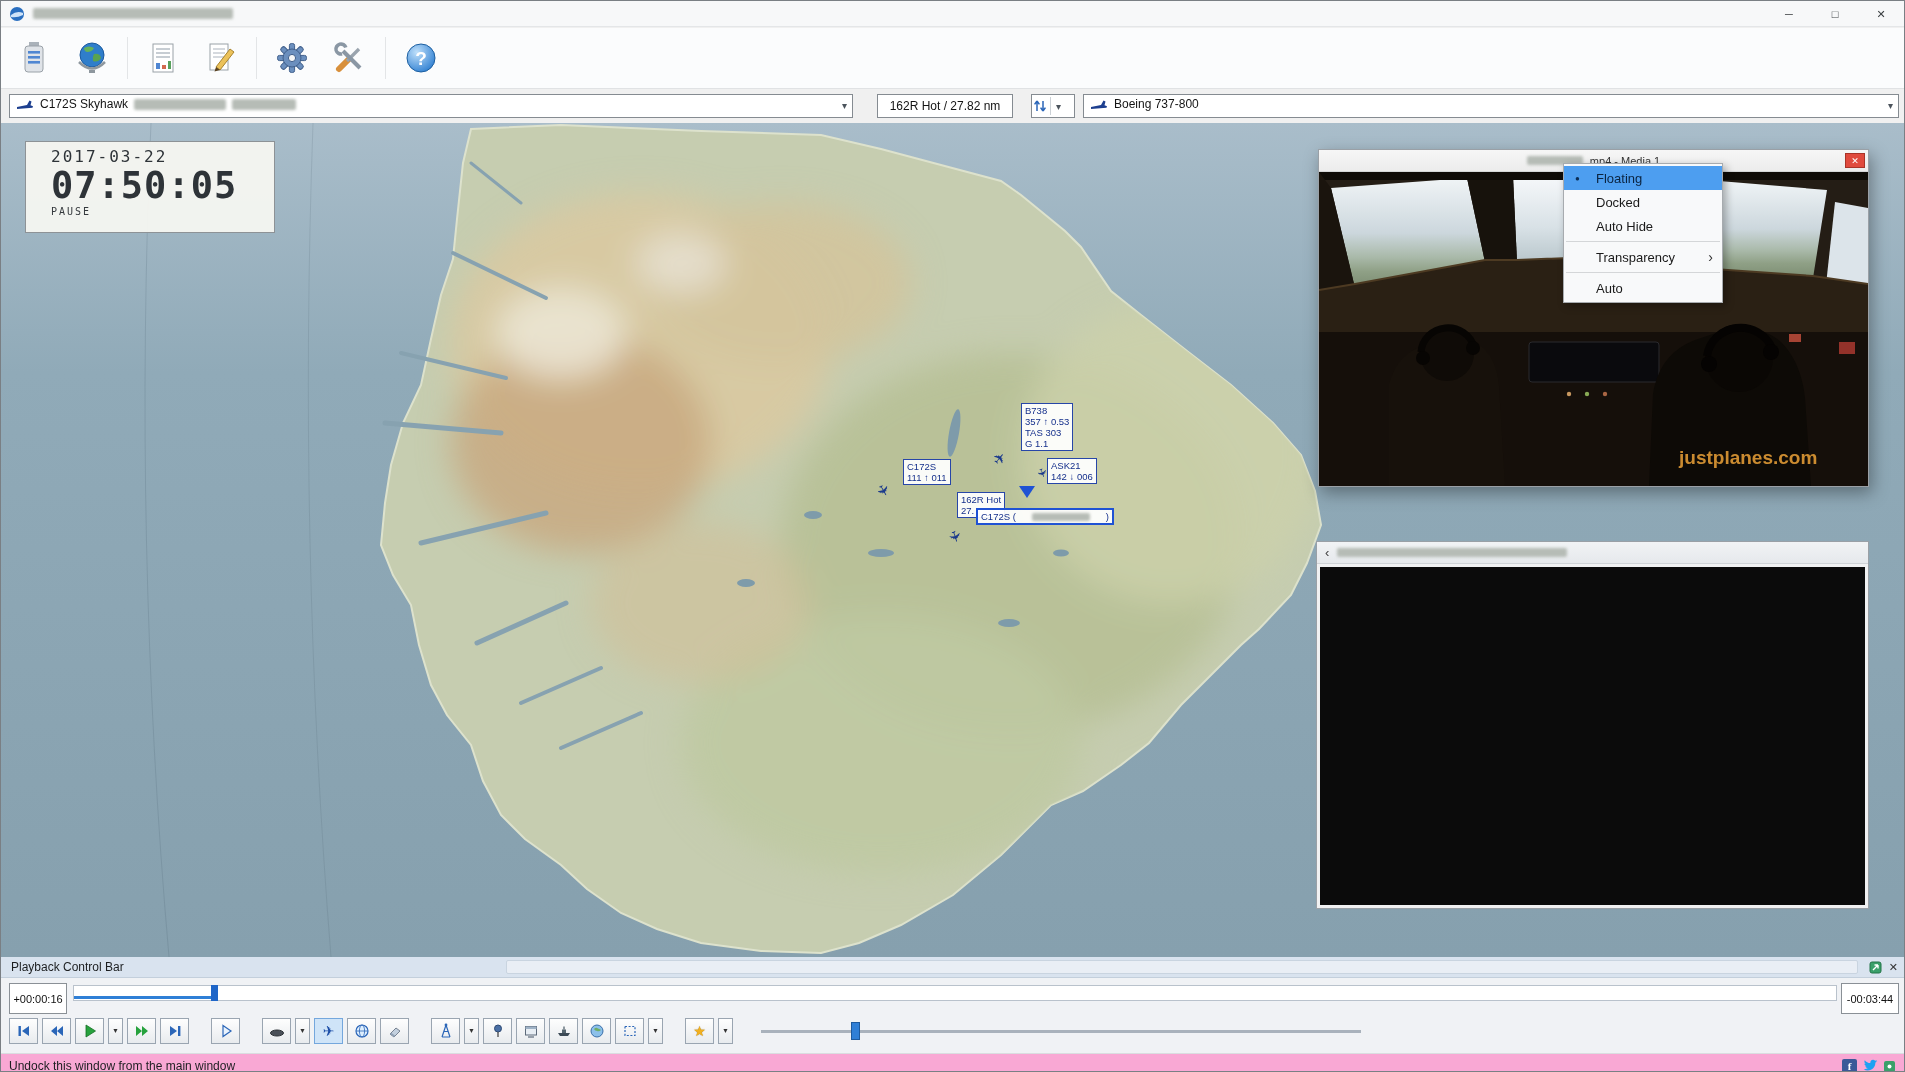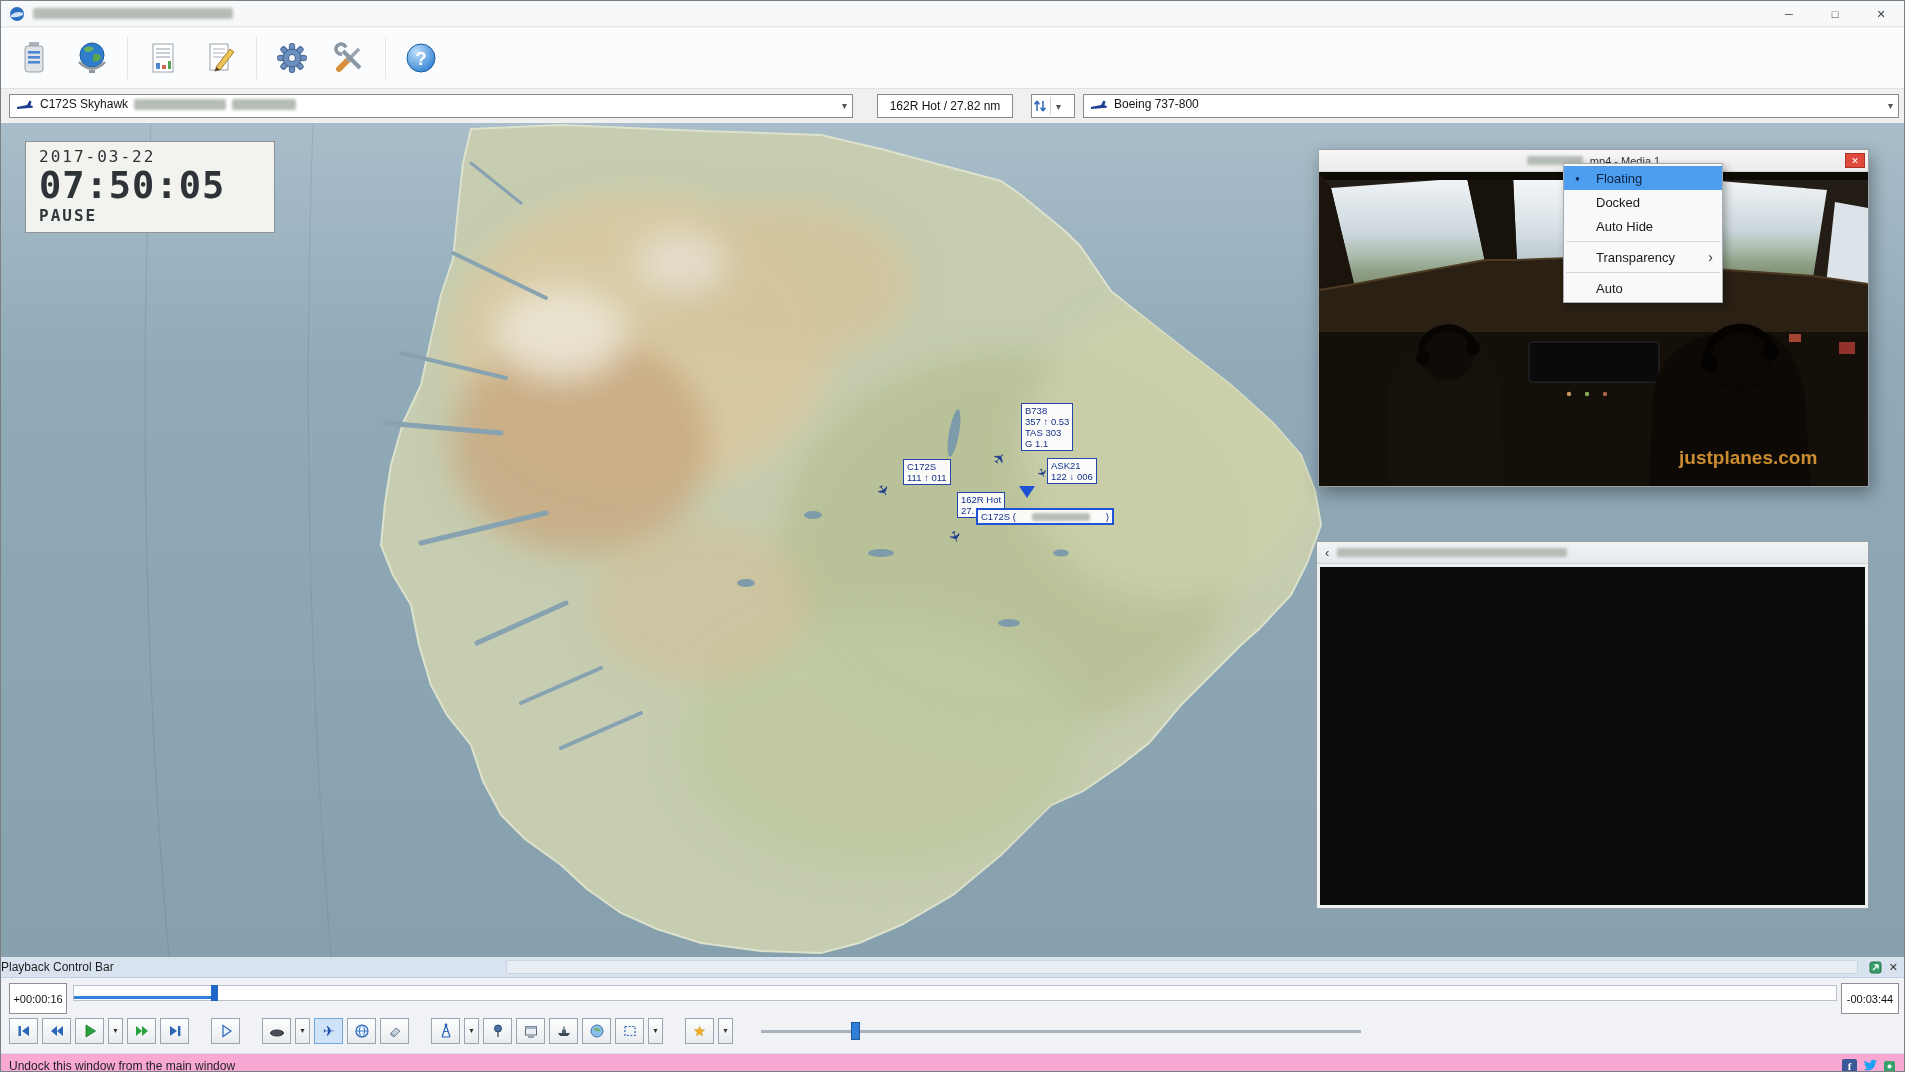--- a/index.html
+++ b/index.html
@@ -23,24 +23,24 @@
   .combo{position:absolute;top:4px;height:24px;background:#fff;border:1px solid #858b91;display:flex;align-items:center;gap:6px;padding:0 22px 4px 6px;font-size:12px;color:#141414}
   .combo .caret{position:absolute;right:5px;top:5px;font-size:10px;color:#4c545c}
   .range-box{position:absolute;top:4px;height:24px;background:#fff;border:1px solid #858b91;display:flex;align-items:center;justify-content:center;font-size:12px;color:#141414}
   .swap-btn{position:absolute;top:4px;height:24px;background:#fff;border:1px solid #858b91;display:flex;align-items:center}
   .swap-btn .divider{width:1px;height:18px;background:#ccd1d6;margin:0 2px}
   .swap-btn .caret{font-size:10px;color:#4c545c;padding:0 3px}
 
   
   .map{position:absolute;left:0;top:122px;width:1905px;height:834px;overflow:hidden}
   .map-canvas{position:absolute;left:0;top:0}
-  .clock{position:absolute;left:24px;top:140px;width:250px;height:92px;background:rgba(247,247,242,.93);border:1px solid #8d9296;padding:5px 13px;z-index:6;font-family:"DejaVu Sans Mono",monospace;color:#2e3338}
+  .clock{position:absolute;left:24px;top:140px;width:250px;height:92px;background:rgba(247,247,242,.93);border:1px solid #8d9296;padding:5px 25px;z-index:6;font-family:"DejaVu Sans Mono",monospace;color:#2e3338}
   .clock .date{font-size:16px;letter-spacing:2px}
   .clock .time{font-size:37px;font-weight:bold;letter-spacing:1px;line-height:40px}
-  .clock .state{font-size:16px;font-weight:bold;letter-spacing:2px;color:#34383c}
+  .clock .state{font-size:10px;font-weight:normal;letter-spacing:2px;color:#34383c}
   .map-label{position:absolute;background:rgba(255,255,255,.93);border:1px solid #2746a8;color:#15308c;font-size:9.5px;line-height:11px;padding:1px 3px;white-space:nowrap;z-index:5}
   .map-label.selected{border:2px solid #1f52d4;height:17px;display:flex;align-items:center;gap:16px;z-index:6}
   .plane-glyph{position:absolute;color:#1b3a8c;font-size:15px;z-index:4;line-height:1}
   .sel-marker{position:absolute;width:0;height:0;border-left:8px solid transparent;border-right:8px solid transparent;border-top:12px solid #1f52d4;z-index:5}
 
   
   .video-window{position:absolute;left:1317px;top:148px;width:551px;height:338px;background:#f0f0f0;border:1px solid #9aa0a6;box-shadow:3px 6px 16px rgba(0,0,0,.35);z-index:10}
   .vw-titlebar{position:relative;height:22px;background:linear-gradient(#f6f6f6,#ececec);border-bottom:1px solid #d4d6d8;display:flex;align-items:center;justify-content:center;font-size:11px;color:#333;gap:4px}
   .vw-close{position:absolute;right:3px;top:3px;width:20px;height:15px;background:#e04a3d;border:1px solid #a83428;color:#fff;font-size:9px;display:flex;align-items:center;justify-content:center}
   .vw-body{position:relative;width:549px;height:314px;background:#221c15;overflow:hidden}
@@ -53,21 +53,21 @@
   .menu-item .submenu-arrow{position:absolute;right:9px;font-size:14px;color:#333}
   .menu-sep{height:1px;background:#d4d6d8;margin:3px 2px}
 
   
   .docked-panel{position:absolute;left:1315px;top:540px;width:553px;height:368px;background:#f0f1f2;border:1px solid #9aa0a6;z-index:9}
   .dp-header{position:relative;height:22px;background:linear-gradient(#f1f3f5,#e6e9ec);border-bottom:1px solid #cfd3d7;display:flex;align-items:center;gap:8px;padding-left:8px;font-size:13px;color:#444}
   .dp-body{position:absolute;left:3px;top:25px;width:545px;height:338px;background:#0b0b0b}
 
   
   .playback{position:absolute;left:0;top:956px;width:100%;height:96px;background:#f0f2f5}
-  .pb-header{position:relative;height:21px;background:#d9e3ef;border-bottom:1px solid #c3cfdc;font-size:12px;color:#1c1e20;display:flex;align-items:center;}
+  .pb-header{position:relative;height:21px;background:#d9e3ef;border-bottom:1px solid #c3cfdc;font-size:12px;color:#1c1e20;display:flex;align-items:center;padding-left:10px}
   .pb-track-deco{position:absolute;left:505px;top:3px;width:1352px;height:14px;background:#e9eef5;border:1px solid #c9d4e0;border-radius:2px}
   .pb-header-icons{position:absolute;right:6px;top:0;height:21px;display:flex;gap:7px;align-items:center}
   .pb-x{font-size:11px;color:#333}
   .pb-timeline{position:relative;height:30px}
   .time-box{position:absolute;top:5px;height:31px;background:#fff;border:1px solid #8a9096;font-size:11px;display:flex;align-items:center;justify-content:center;color:#111;width:58px}
   .seek-track{position:absolute;left:72px;top:7px;width:1764px;height:16px;background:#fff;border:1px solid #b9c2cc}
   .seek-progress{position:absolute;left:0;bottom:1px;height:3px;width:140px;background:#2f7fd6}
   .seek-thumb{position:absolute;left:137px;top:-1px;width:7px;height:16px;background:#1f66c8}
   .pb-transport{display:flex;align-items:center;height:45px;padding-left:8px;gap:4px}
   .tbtn{width:29px;height:26px;border:1px solid #9aa5b1;background:linear-gradient(#fefefe,#e8ebee);display:flex;align-items:center;justify-content:center;flex:none}
@@ -273,21 +273,21 @@
     <div>357 ↑ 0.53</div>
     <div>TAS 303</div>
     <div>G 1.1</div>
   </div>
   <div class="map-label" style="left:902px;top:458px">
     <div>C172S</div>
     <div>111 ↑ 011</div>
   </div>
   <div class="map-label" style="left:1046px;top:457px">
     <div>ASK21</div>
-    <div>122 ↓ 006</div>
+    <div>142 ↓ 006</div>
   </div>
   <div class="map-label" style="left:956px;top:491px">
     <div>162R Hot</div>
     <div>27.</div>
   </div>
   <div class="map-label selected" style="left:975px;top:507px">
     <span>C172S (</span>
     <span class="redact" style="width:58px;height:8px"></span>
     <span>)</span>
   </div>

